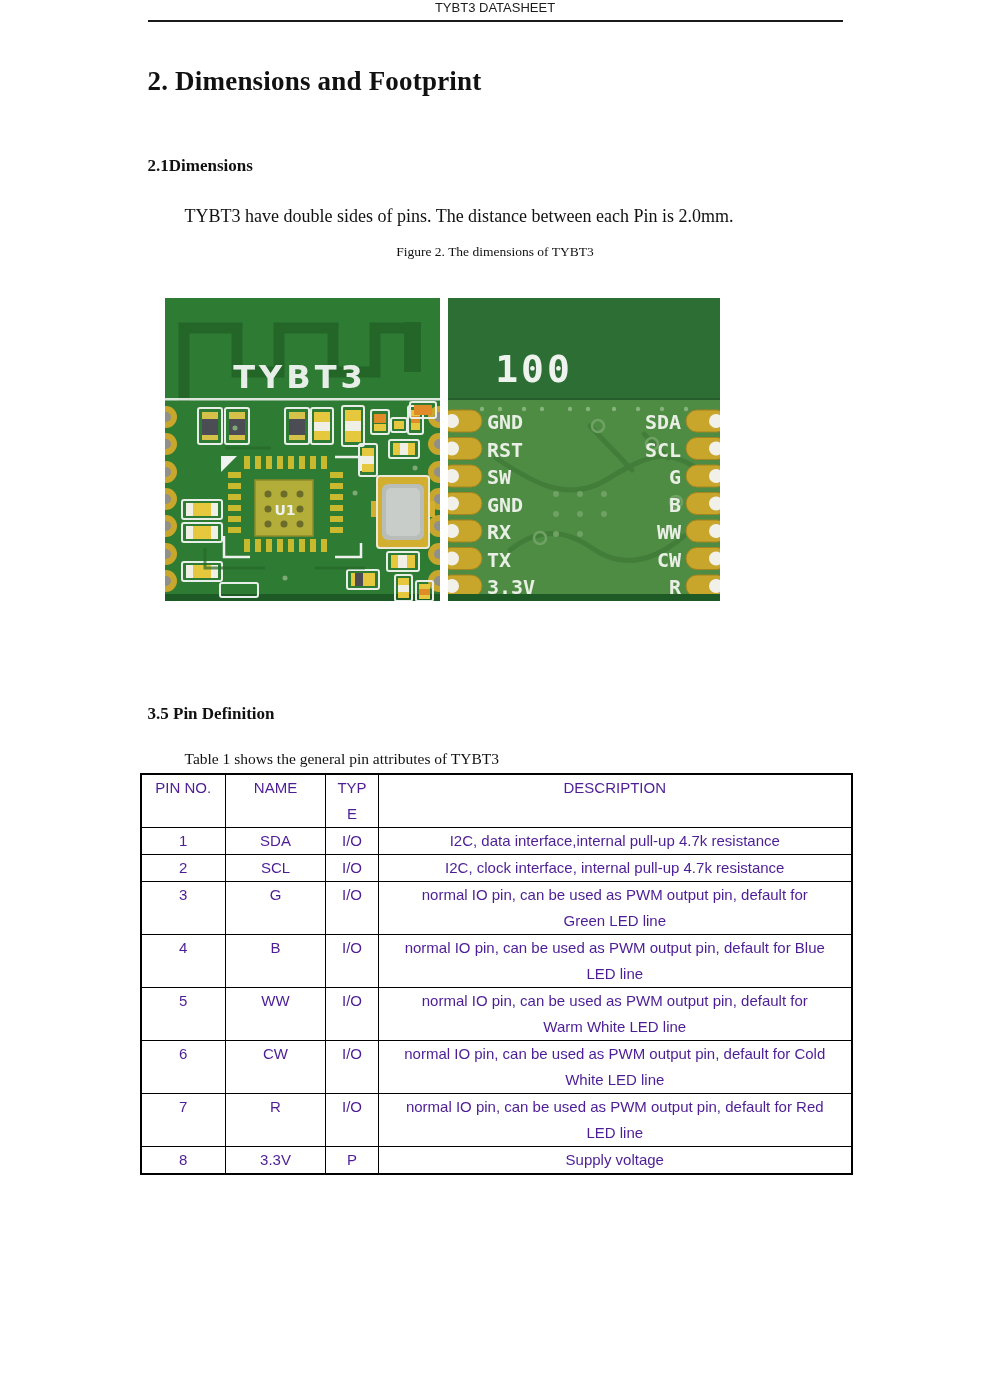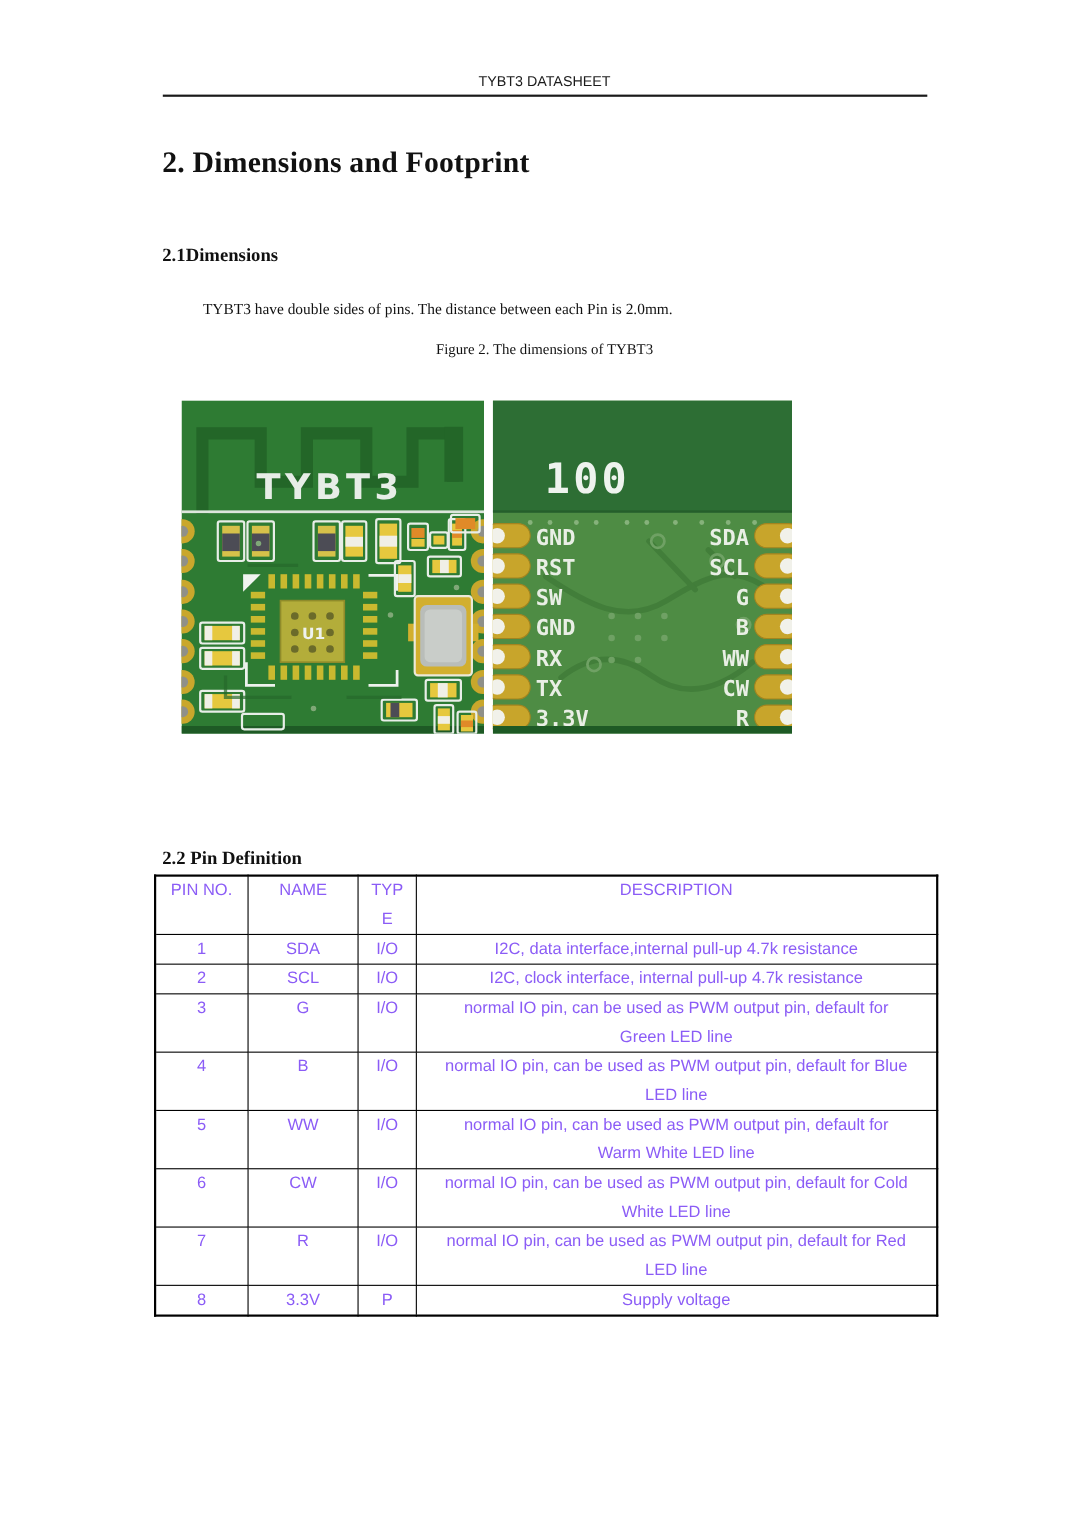--- a/index.html
+++ b/index.html
@@ -2,41 +2,41 @@
 <html><head>
 <meta charset="utf-8">
 <style>
   html,body{margin:0;padding:0;background:#ffffff;}
   .page{
     width:990px;height:1400px;background:#ffffff;position:relative;
     font-family:"Liberation Serif",serif;color:#111;overflow:hidden;
   }
   .content{width:695px;margin:0 auto;}
   
-  .hdr{padding-top:66px;}
+  .hdr{}
   .hdr-title{
     font-family:"Liberation Sans",sans-serif;font-size:13px;color:#1b1b1b;
     text-align:center;padding-bottom:5px;border-bottom:2px solid #1a1a1a;
   }
   
   .h1{font-size:27px;font-weight:bold;margin-top:44px;letter-spacing:.2px;}
   .h2{font-size:17px;font-weight:bold;margin-top:59px;}
   .h2.second{margin-top:103px;}
   
-  .para{margin:27px 0 0 37px;font-size:14px;line-height:26.5px;}
+  .para{margin:27px 0 0 37px;font-size:18px;line-height:26.5px;}
   .caption{font-size:13.5px;text-align:center;margin-top:14px;}
   .intro-line{margin:26px 0 0 37px;font-size:15.5px;}
   
   .figure-row{display:flex;gap:8px;margin-top:38px;margin-left:17px;}
   .figure-row svg{display:block;}
   
   table.pins{
     border-collapse:collapse;table-layout:fixed;width:711px;
     margin:5px 0 0 -8px;
-    font-family:"Liberation Sans",sans-serif;font-size:15px;color:#8b5cf6;
+    font-family:"Liberation Sans",sans-serif;font-size:15px;color:#4c1d95;
     border:2px solid #000;
   }
   table.pins th,table.pins td{
     border:1px solid #000;text-align:center;vertical-align:top;
     line-height:26px;padding:0 5px;font-weight:normal;overflow:hidden;
   }
 </style>
 </head>
 <body>
 
@@ -407,21 +407,22 @@
           <text x="233" y="186">G</text>
           <text x="233" y="213.5">B</text>
           <text x="233" y="241">WW</text>
           <text x="233" y="268.5">CW</text>
           <text x="233" y="296">R</text>
         </g>
         <rect y="296" width="272" height="7" fill="#1e5a25"></rect>
       </svg>
     </div>
 
-    <div class="h2 second">2.2 Pin Definition</div>
+    <div class="h2 second">3.5 Pin Definition</div>
+    <div class="intro-line">Table 1 shows the general pin attributes of TYBT3</div>
 
     <table class="pins">
       <colgroup>
         <col style="width:85px">
           <col style="width:100px">
           <col style="width:53px">
           <col style="width:473px">
       </colgroup>
       <thead>
         <tr>

